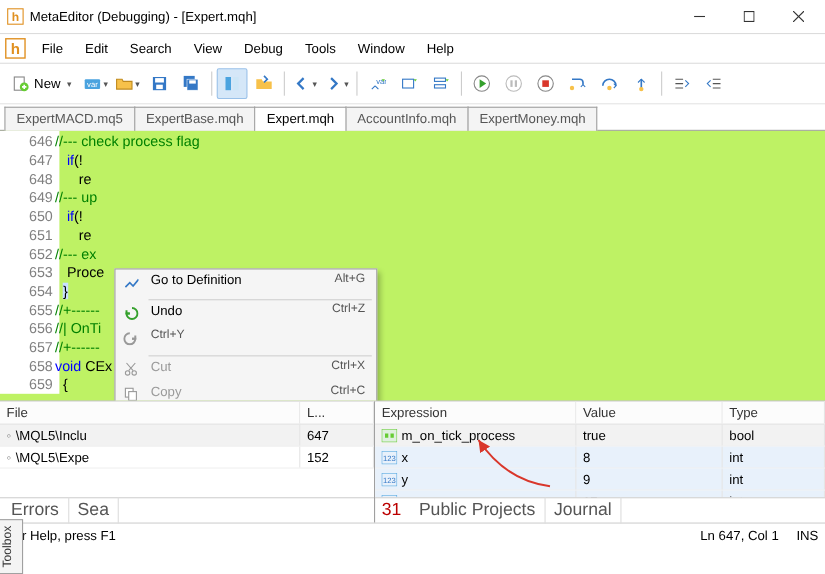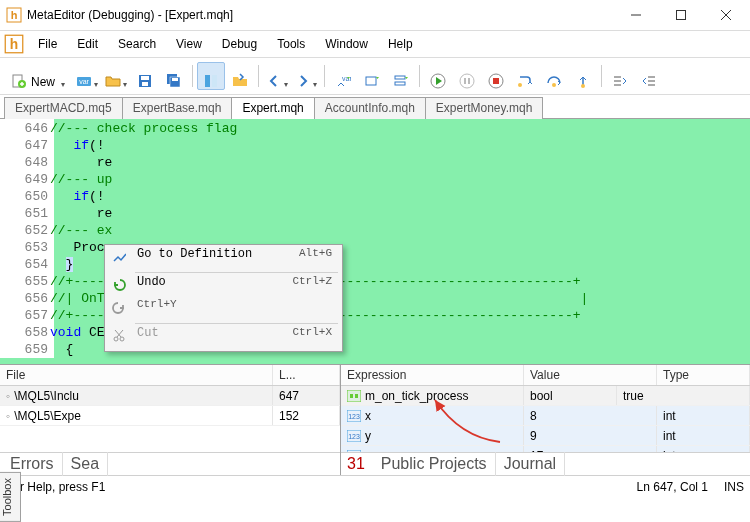--- a/index.html
+++ b/index.html
@@ -4,28 +4,28 @@
 <style>
   html,body{margin:0;padding:0;font-family:"Segoe UI",Tahoma,sans-serif;font-size:12px;color:#000;background:#fff;width:750px;height:522px;overflow:hidden}
   .titlebar{height:30px;background:#fff;border-bottom:1px solid #dcdcdc;display:flex;align-items:center;padding:0 2px 0 6px}
   .titlebar .icon{width:16px;height:16px;margin-right:5px}
   .titlebar .title{flex:1;font-size:12px;color:#000}
   .tb-btn{width:45px;height:30px;display:flex;align-items:center;justify-content:center;color:#333}
   .menubar{height:22px;display:flex;align-items:center;padding:2px 4px;border-bottom:1px solid #dcdcdc}
   .mb-icon{width:20px;height:20px;margin-right:4px}
   .menubar .m{padding:3px 10px;font-size:12px;cursor:default}
   .toolbar{height:34px;display:flex;align-items:center;padding:1px 4px;border-bottom:1px solid #dcdcdc;gap:1px}
-  .tbtn{width:26px;height:26px;display:flex;align-items:flex-end;justify-content:center;border:1px solid transparent;border-radius:2px;position:relative}
+  .tbtn{width:26px;height:26px;display:flex;align-items:center;justify-content:center;border:1px solid transparent;border-radius:2px;position:relative}
   .tbtn.wide{width:auto;padding:0 6px;gap:4px;font-size:12px}
   .sep{width:1px;height:22px;background:#ccc;margin:0 3px}
   .caret{font-size:8px;color:#555;margin-left:2px}
   .tabs{height:23px;display:flex;align-items:center;background:#fff;border-bottom:1px solid #a0a0a0;padding-left:4px;gap:0}
   .tab{padding:3px 10px 4px;font-size:12px;border:1px solid #a0a0a0;border-bottom:none;background:#f4f4f4;margin-right:-1px;color:#555;position:relative;top:1px}
   .tab.active{background:#fff;color:#000;z-index:2}
-  .editor{position:relative;height:245px;overflow:hidden;background:#86efac;font-family:Liberation Mono, monospace;font-size:13px}
+  .editor{position:relative;height:245px;overflow:hidden;background:#bef264;font-family:Liberation Sans, sans-serif;font-size:13px}
   .gutter{position:absolute;left:0;top:0;width:48px;background:#fff;text-align:right;color:#808080;padding-right:6px;line-height:17px;padding-top:1px}
   .mark-col{position:absolute;left:0;top:0;width:17px;padding-top:1px;line-height:17px}
   .mark{width:13px;height:13px;border-radius:50%;background:#4aa3df;margin:2px auto}
   .code{position:absolute;left:50px;top:0;line-height:17px;white-space:pre;padding-top:1px}
   .com{color:#008000}.kw{color:#0000ff}.bracehl{background:#c8e0ff}
   .ctx-menu{position:absolute;left:104px;top:125px;width:233px;background:#f5f5f5;border:1px solid #a0a0a0;box-shadow:3px 3px 5px rgba(0,0,0,0.25);z-index:50;padding:2px}
   .ctx-item{display:flex;align-items:flex-start;height:23px;padding:0 8px 0 2px;gap:8px;font-size:12px}
   .ctx-item .ic{width:20px;height:18px;display:flex;align-items:center;justify-content:center}
   .ctx-item .lab{flex:1}
   .ctx-item .sc{color:#555;font-size:11px}
@@ -319,20 +319,30 @@
         <span class="ic">
           <svg width="14" height="14">
             <circle cx="4" cy="11" r="2" fill="none" stroke="#999"></circle>
             <circle cx="10" cy="11" r="2" fill="none" stroke="#999"></circle>
             <path d="M5 9L11 2M9 9L3 2" stroke="#999"></path>
           </svg>
         </span>
         <span class="lab">Cut</span>
         <span class="sc">Ctrl+X</span>
       </div>
+      <div class="ctx-item dis">
+        <span class="ic">
+          <svg width="14" height="14">
+            <rect x="2" y="2" width="7" height="8" fill="#fff" stroke="#999"></rect>
+            <rect x="5" y="5" width="7" height="8" fill="#fff" stroke="#999"></rect>
+          </svg>
+        </span>
+        <span class="lab">Copy</span>
+        <span class="sc">Ctrl+C</span>
+      </div>
     </div>
 </div>
 
 <div class="panels">
   <div class="toolbox-label">Toolbox</div>
   <div class="pane-left">
     <div class="grid">
       <div class="gh">
         <div class="c" style="width:260px">File</div>
         <div class="c" style="flex:1">L...</div>
@@ -359,22 +369,22 @@
         <div class="c" style="width:170px">Expression</div>
         <div class="c" style="width:120px">Value</div>
         <div class="c" style="flex:1">Type</div>
       </div>
       <div id="right-rows">
           <div class="gr sel">
             <div class="c" style="width:170px"><svg width="14" height="12">
                 <rect x="0" y="0" width="14" height="12" fill="#dff0df" stroke="#6c3"></rect>
                 <path d="M3 4h3v4H3zM8 4h3v4H8z" fill="#6c3"></path>
               </svg> m_on_tick_process</div>
+            <div class="c" style="width:120px">true</div>
             <div class="c" style="flex:1">bool</div>
-            <div class="c" style="width:120px">true</div>
           </div>
           <div class="gr hl">
             <div class="c" style="width:170px"><svg width="14" height="12">
                 <rect x="0" y="0" width="14" height="12" fill="#e8f1fb" stroke="#4aa3df"></rect>
                 <text x="7" y="9" font-size="7" text-anchor="middle" fill="#3478c6">123</text>
               </svg> x</div>
             <div class="c" style="width:120px">8</div>
             <div class="c" style="flex:1">int</div>
           </div>
           <div class="gr hl">

